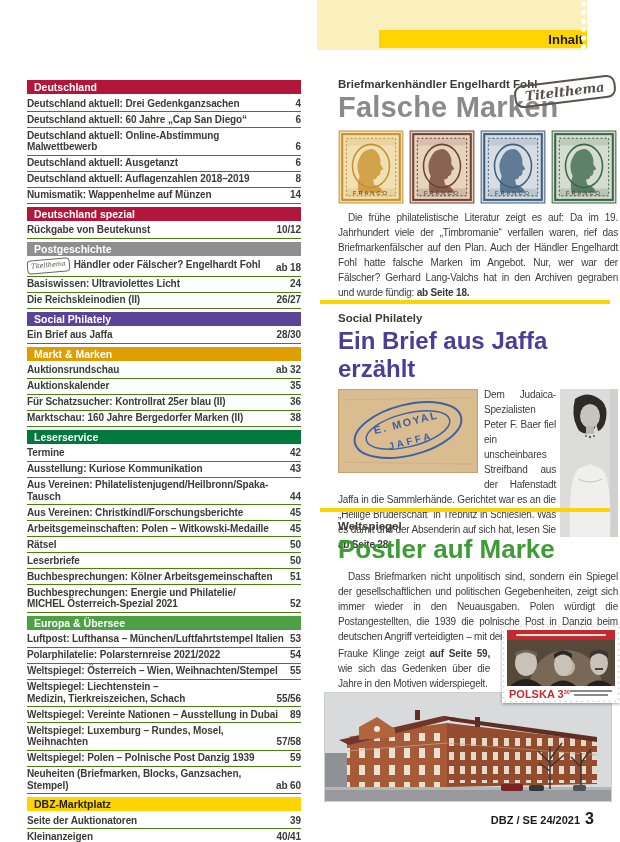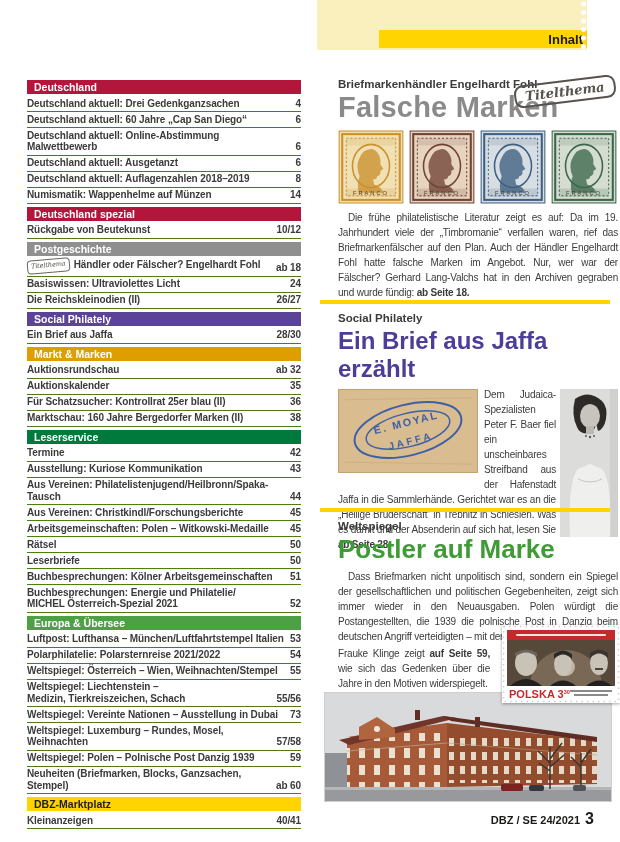--- a/index.html
+++ b/index.html
@@ -185,35 +185,39 @@
       <div class="toc-row">
         <div class="toc-label">Weltspiegel: Österreich – Wien, Weihnachten/Stempel</div>
         <div class="toc-page">55</div>
       </div>
       <div class="toc-row">
         <div class="toc-label">Weltspiegel: Liechtenstein –<br>Medizin, Tierkreiszeichen, Schach</div>
         <div class="toc-page">55/56</div>
       </div>
       <div class="toc-row">
         <div class="toc-label">Weltspiegel: Vereinte Nationen – Ausstellung in Dubai</div>
-        <div class="toc-page">73</div>
+        <div class="toc-page">89</div>
       </div>
       <div class="toc-row">
         <div class="toc-label">Weltspiegel: Luxemburg – Rundes, Mosel, Weihnachten</div>
         <div class="toc-page">57/58</div>
       </div>
       <div class="toc-row">
         <div class="toc-label">Weltspiegel: Polen – Polnische Post Danzig 1939</div>
         <div class="toc-page">59</div>
       </div>
       <div class="toc-row">
         <div class="toc-label">Neuheiten (Briefmarken, Blocks, Ganzsachen, Stempel)</div>
         <div class="toc-page">ab 60</div>
       </div>
       <div class="toc-header" style="background: rgb(255, 212, 0); color: rgb(32, 32, 30);">DBZ-Marktplatz</div>
+      <div class="toc-row">
+        <div class="toc-label">Seite der Auktionatoren</div>
+        <div class="toc-page">39</div>
+      </div>
       <div class="toc-row">
         <div class="toc-label">Kleinanzeigen</div>
         <div class="toc-page">40/41</div>
       </div>
     </div>
 
   <div class="rc">
 
     <div class="article" style="top:0;height:222px;">
       <div class="kicker">Briefmarkenhändler Engelhardt Fohl</div>

